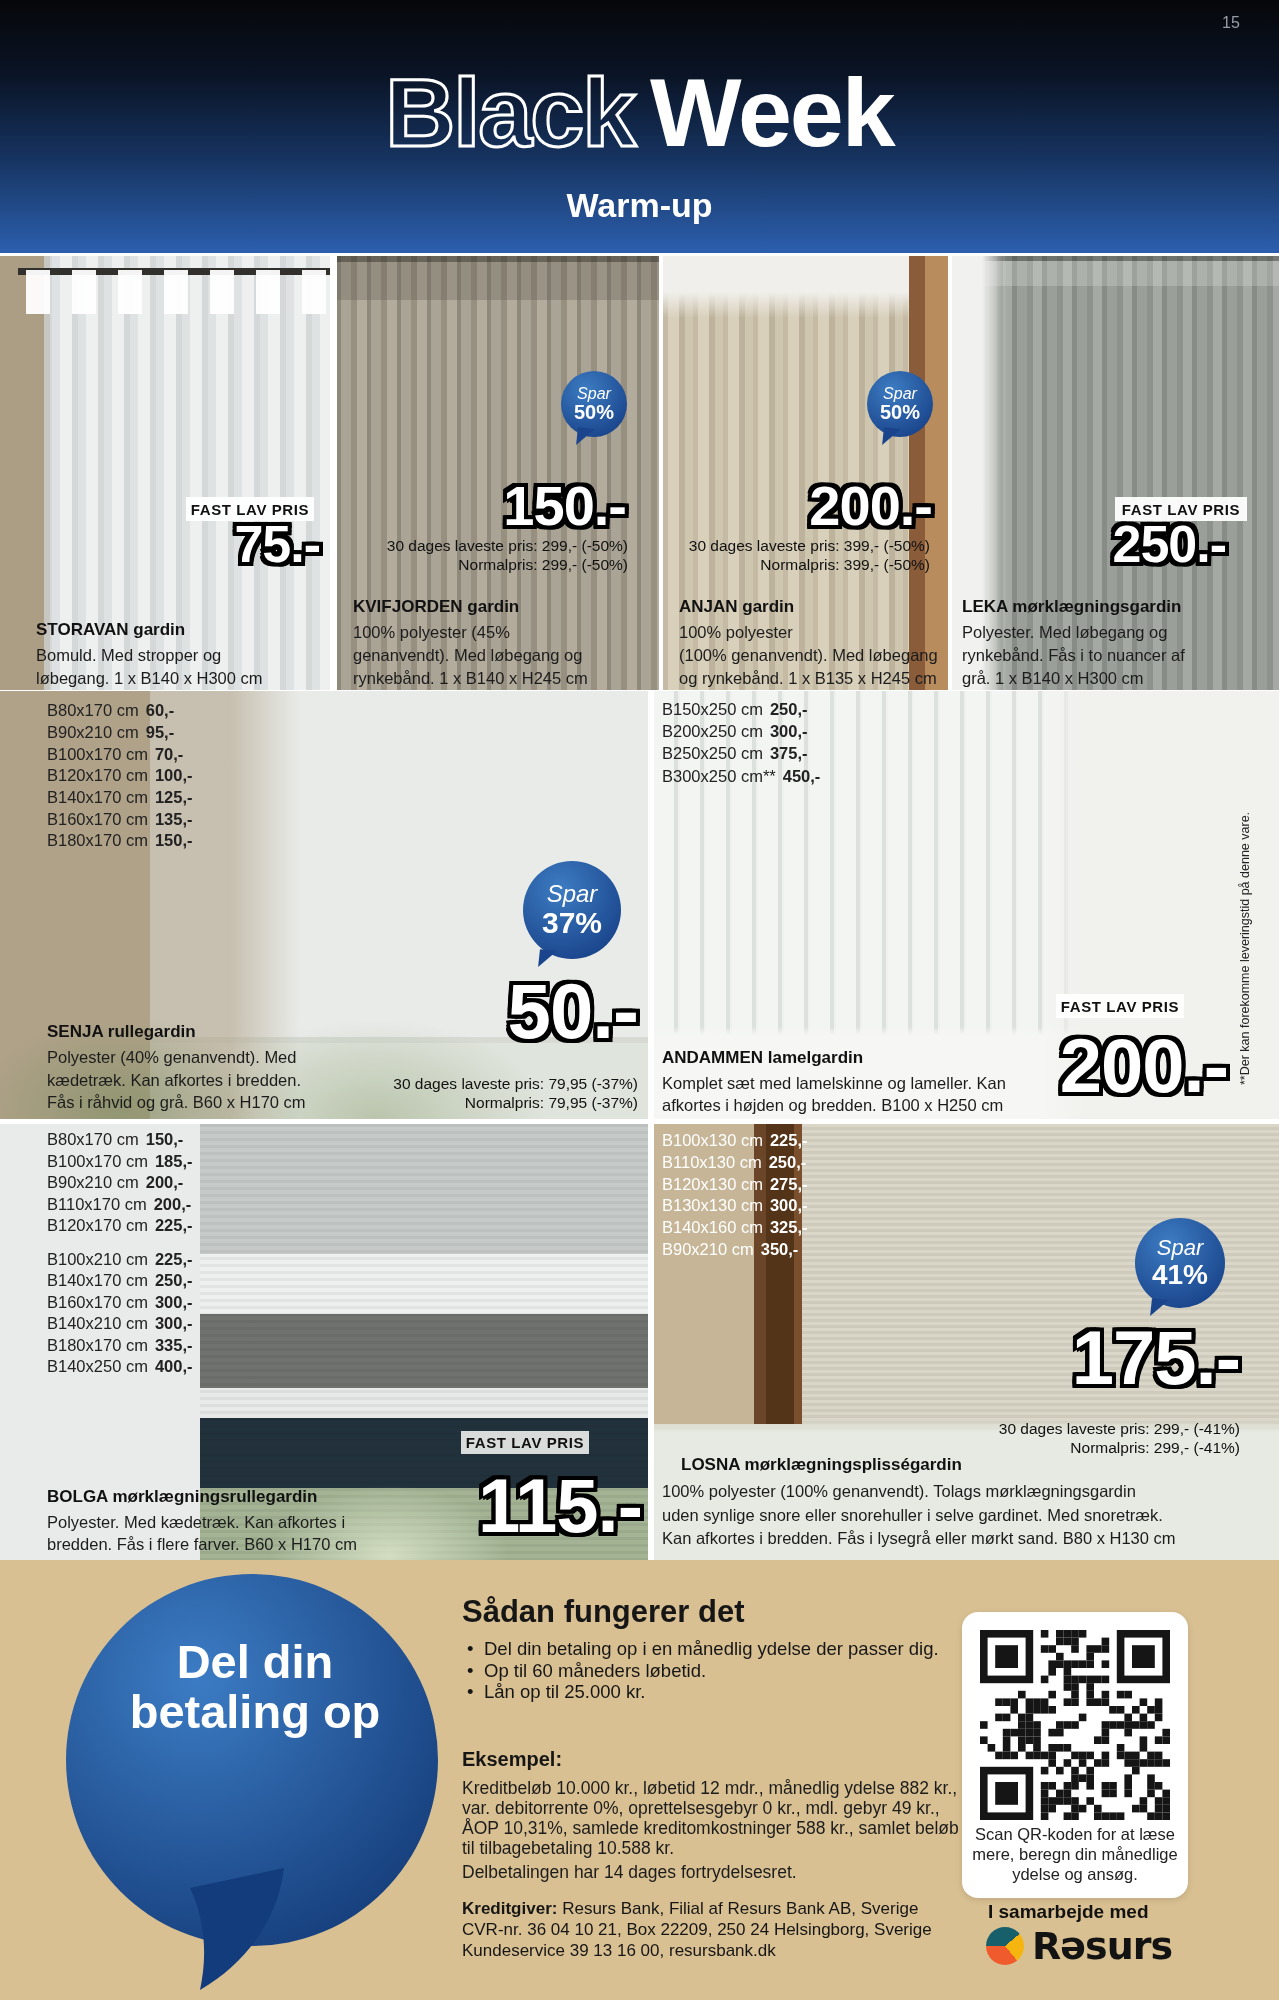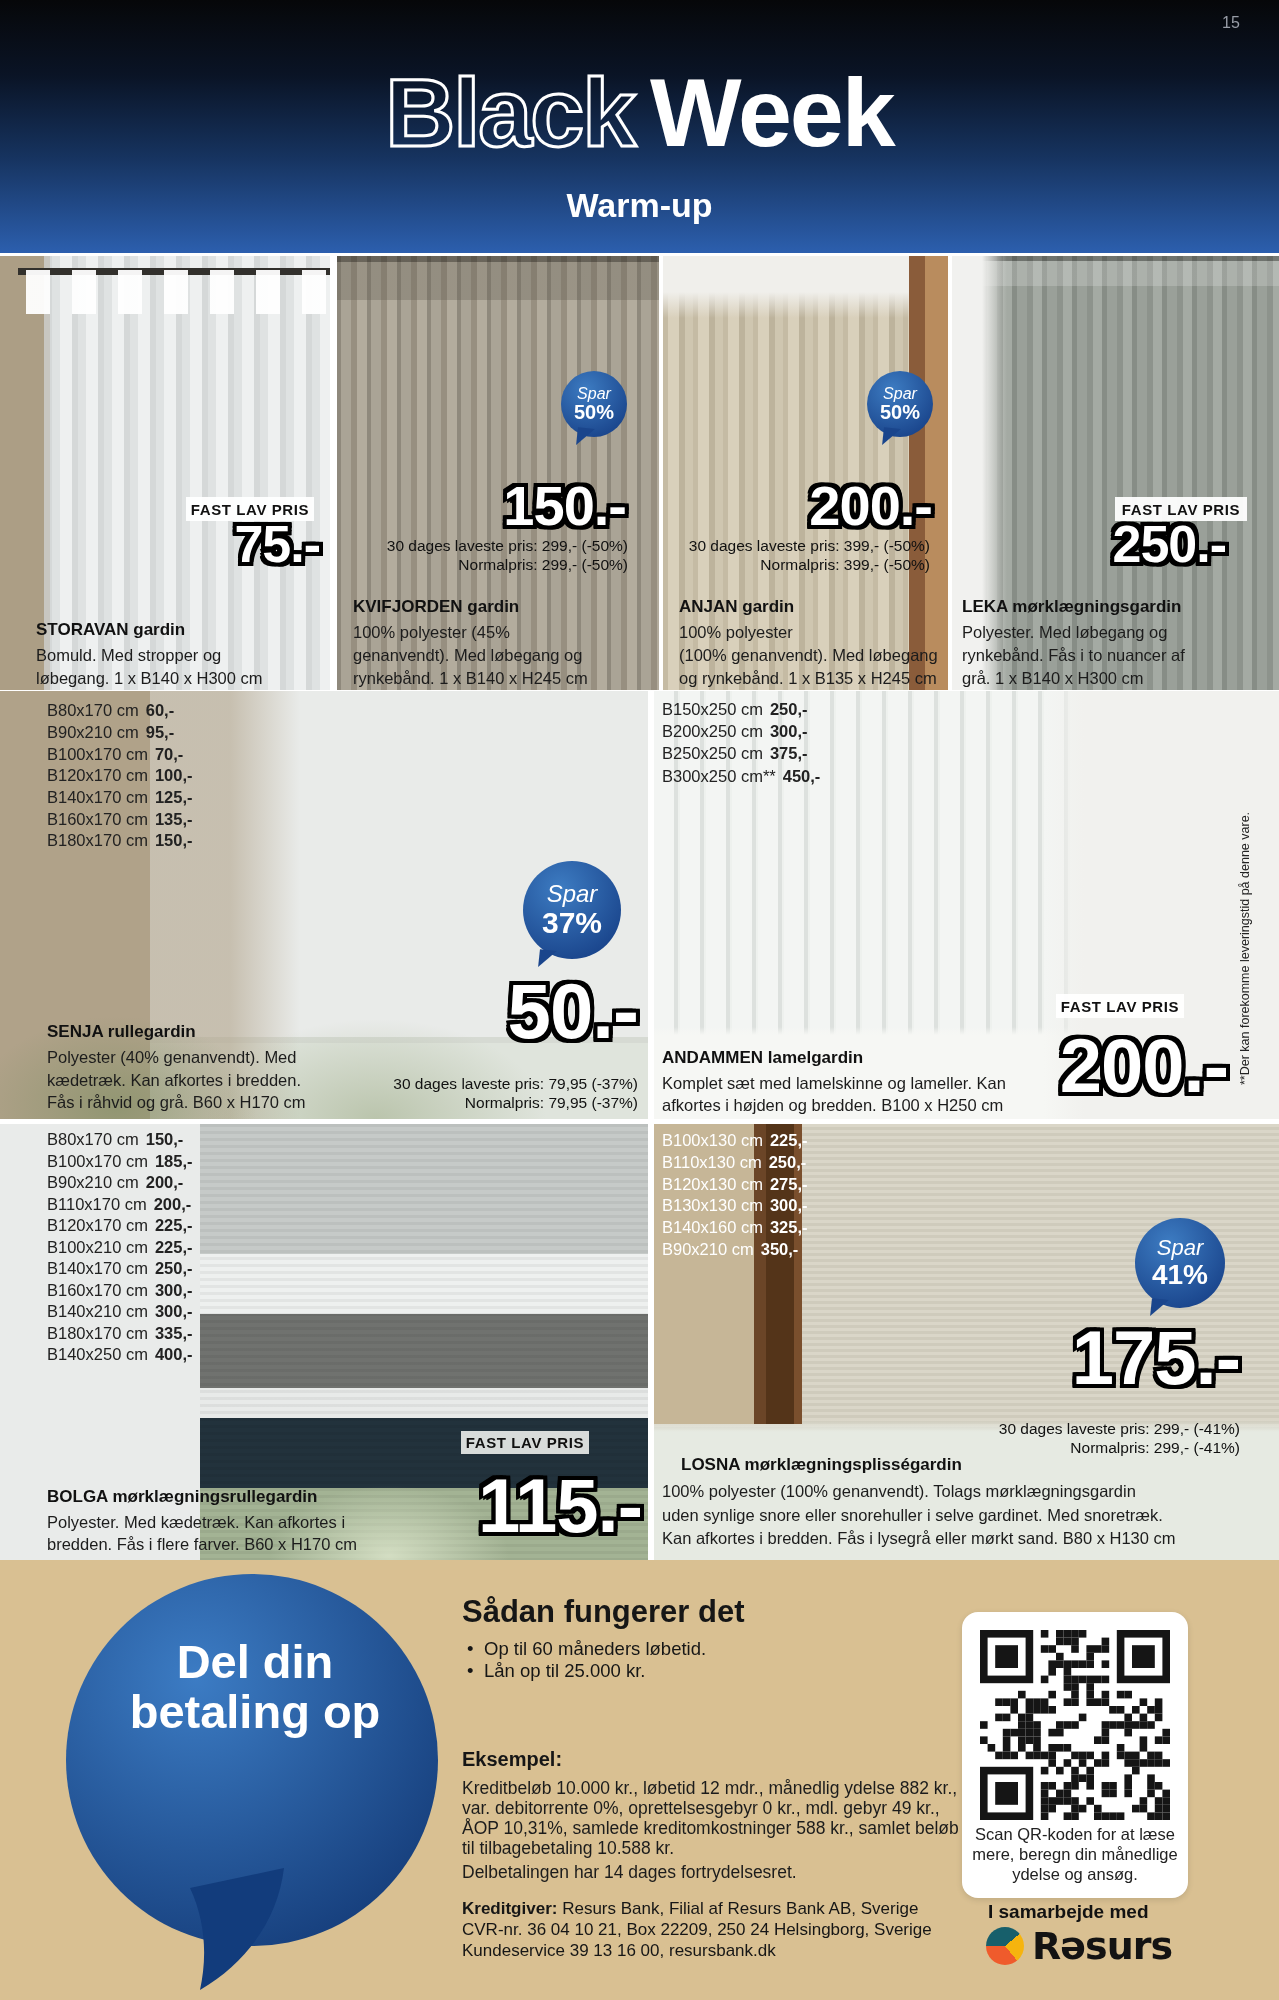--- a/index.html
+++ b/index.html
@@ -261,21 +261,21 @@
         <span class="sp">200,-</span>
       </div>
       <div class="srow" style="height:21.5px;">
         <span class="sz">B110x170 cm</span>
         <span class="sp">200,-</span>
       </div>
       <div class="srow" style="height:21.5px;">
         <span class="sz">B120x170 cm</span>
         <span class="sp">225,-</span>
       </div>
-      <div class="srow" style="height:21.5px;">
+      <div class="srow" style="height:21.5px;margin-top:12px;">
         <span class="sz">B100x210 cm</span>
         <span class="sp">225,-</span>
       </div>
       <div class="srow" style="height:21.5px;">
         <span class="sz">B140x170 cm</span>
         <span class="sp">250,-</span>
       </div>
       <div class="srow" style="height:21.5px;">
         <span class="sz">B160x170 cm</span>
         <span class="sp">300,-</span>
@@ -353,20 +353,21 @@
         </radialGradient>
       </defs>
     <circle cx="202" cy="190" r="186" fill="url(#bub)"></circle>
     <path d="M150 420 C 198 392 228 348 234 298 L 140 318 C 156 352 157 388 150 420 Z" fill="#123c7c"></path>
   </svg>
   <div class="bubbletext" style="top:1638px;">Del din</div>
   <div class="bubbletext" style="top:1688px;">betaling op</div>
 
   <div id="fin-head">Sådan fungerer det</div>
   <div id="bullets">
+      <div class="bullet">Del din betaling op i en månedlig ydelse der passer dig.</div>
       <div class="bullet">Op til 60 måneders løbetid.</div>
       <div class="bullet">Lån op til 25.000 kr.</div>
     </div>
   <div id="eksempel">Eksempel:</div>
   <div id="exlines">
       <div>Kreditbeløb 10.000 kr., løbetid 12 mdr., månedlig ydelse 882 kr.,</div>
       <div>var. debitorrente 0%, oprettelsesgebyr 0 kr., mdl. gebyr 49 kr.,</div>
       <div>ÅOP 10,31%, samlede kreditomkostninger 588 kr., samlet beløb</div>
       <div>til tilbagebetaling 10.588 kr.</div>
     </div>

